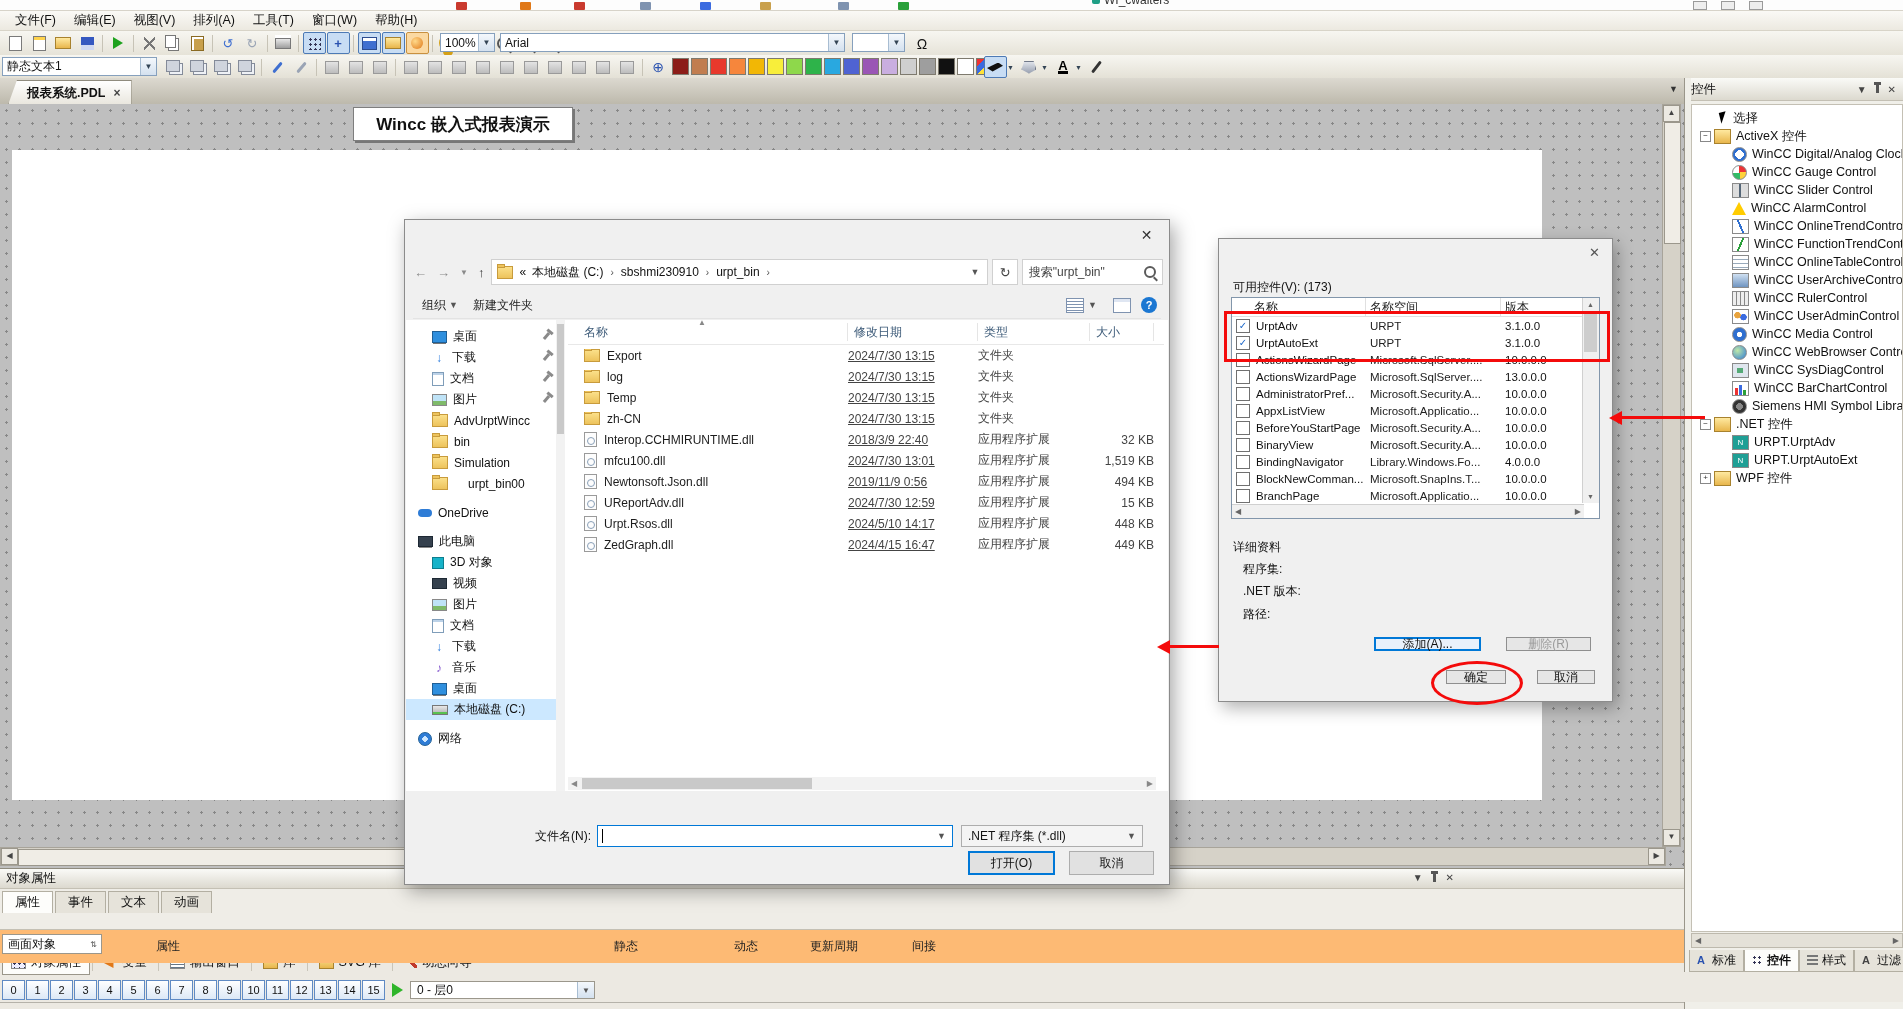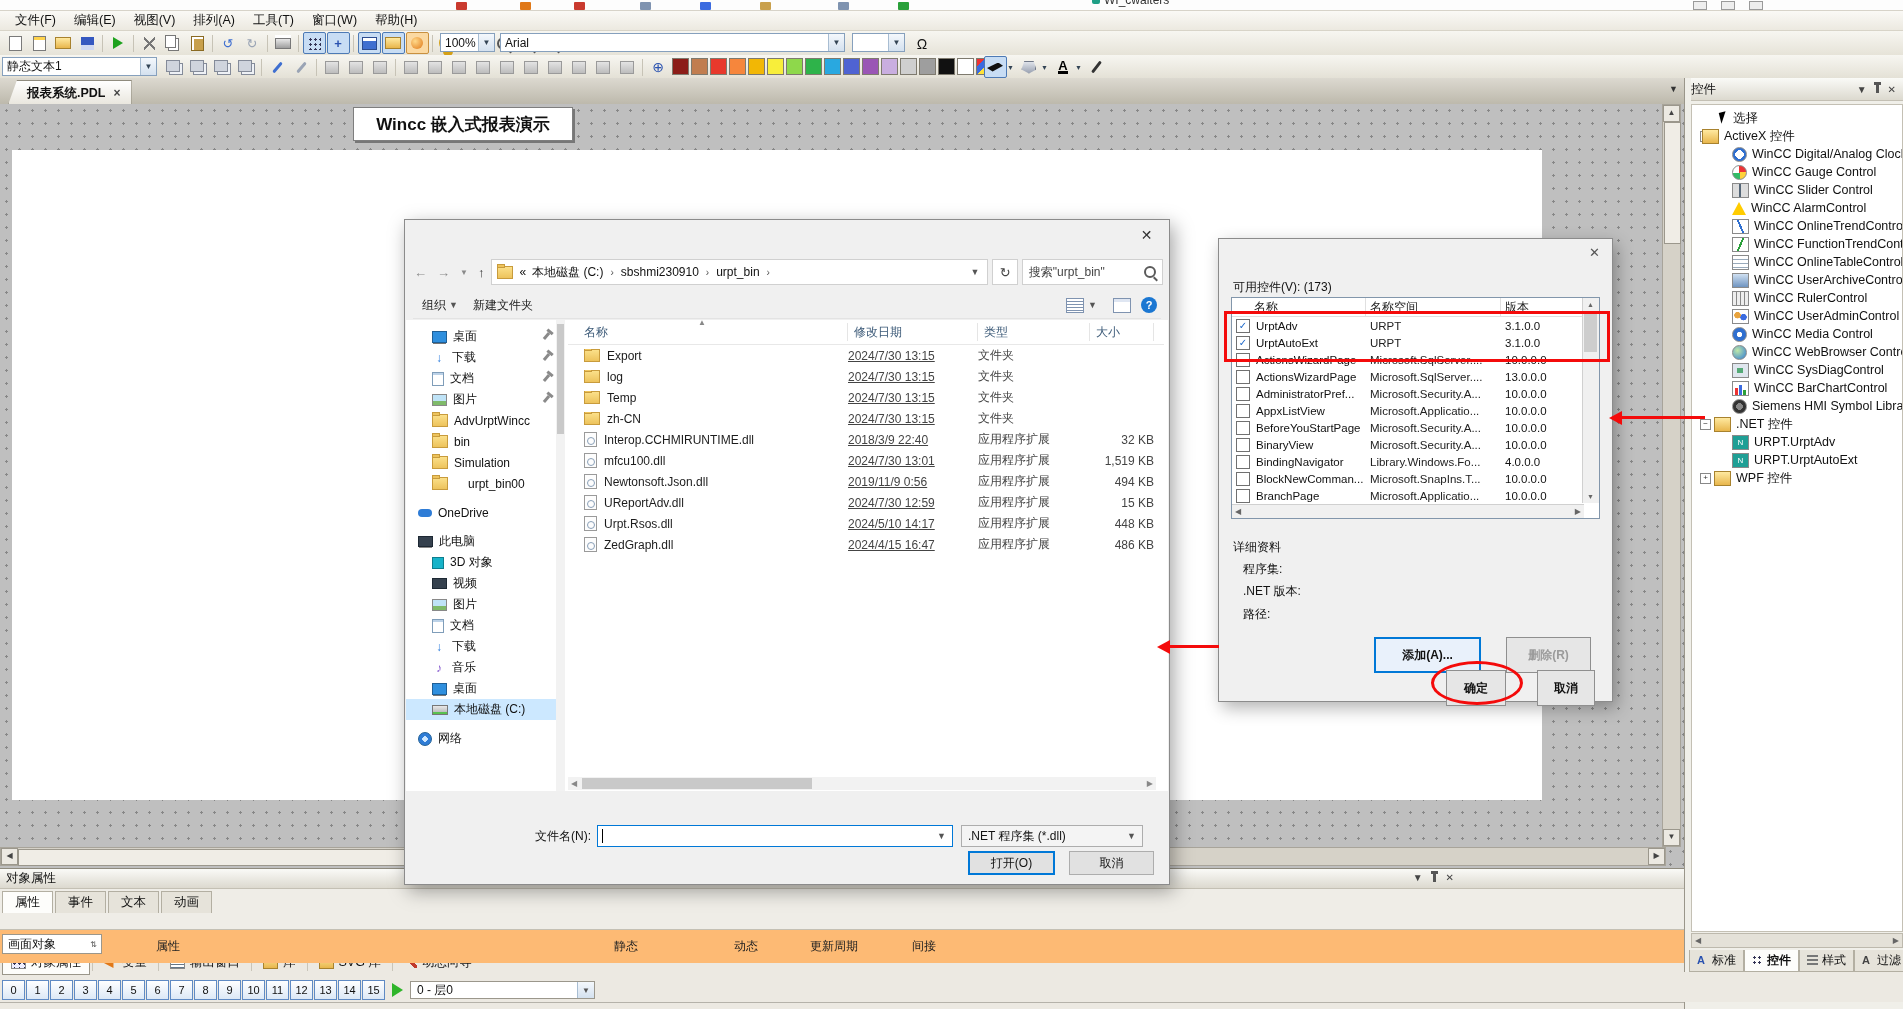--- a/index.html
+++ b/index.html
@@ -166,21 +166,21 @@
   .nd-name{width:114px;white-space:nowrap;overflow:hidden;}
   .nd-ns{width:135px;white-space:nowrap;overflow:hidden;color:#222;}
   .nd-ver{width:64px;white-space:nowrap;}
   #nd-vscroll{position:absolute;right:0;top:0;width:16px;height:205px;background:#f0f0f0;border-left:1px solid #d0d0d0;}
   #nd-vscroll .a{position:absolute;left:4px;color:#666;font-size:7px;}
   #nd-vscroll .th{position:absolute;left:1px;top:14px;width:13px;height:40px;background:#cdcdcd;}
   #nd-hscroll{position:absolute;left:0;bottom:0;width:352px;height:13px;background:#f0f0f0;border-top:1px solid #d0d0d0;}
   #nd-hscroll .a{position:absolute;top:2px;color:#666;font-size:8px;}
   #nd-details-label{position:absolute;left:14px;top:300px;}
   .nd-field{position:absolute;left:24px;color:#111;}
-  .ndbtn{position:absolute;height:36px;background:#e6e6e6;border:1px solid #8f8f8f;display:flex;align-items:center;justify-content:center;font-size:12px;box-sizing:border-box;font-weight:bold;}
+  .ndbtn{position:absolute;height:14px;background:#e6e6e6;border:1px solid #8f8f8f;display:flex;align-items:center;justify-content:center;font-size:12px;box-sizing:border-box;}
   #nd-add{left:155px;top:398px;width:107px;border:2px solid #0078d7;background:#e9f1fb;}
   #nd-del{left:287px;top:398px;width:85px;color:#9b9b9b;}
   #nd-ok{left:227px;top:431px;width:60px;}
   #nd-cancel{left:318px;top:431px;width:58px;}
   #redrect{left:1224px;top:311px;width:380px;height:45px;border:3px solid #f40b0b;z-index:40;}
   #redellipse{left:1431px;top:661px;width:86px;height:38px;border:3px solid #f40b0b;border-radius:50%;z-index:40;}
   
   #sidebar{left:1684px;top:78px;width:219px;height:931px;background:#f0efe9;border-left:1px solid #9a968a;z-index:20;}
   #sb-title{position:absolute;left:6px;top:0;right:0;height:22px;display:flex;align-items:center;background:linear-gradient(#fafaf7,#dcd9cf);border-bottom:1px solid #c4c0b4;font-size:12.5px;}
   #sb-title .btns{margin-left:auto;display:flex;gap:9px;padding-right:8px;color:#444;font-size:10px;align-items:center;}
@@ -729,21 +729,21 @@
               <span class="fc-type">应用程序扩展</span>
               <span class="fc-size">448 KB</span>
             </div>
             <div class="frow">
               <span class="fc-name">
                 <span class="dllico"></span>
                 <span>ZedGraph.dll</span>
               </span>
               <span class="fc-date">2024/4/15 16:47</span>
               <span class="fc-type">应用程序扩展</span>
-              <span class="fc-size">486 KB</span>
+              <span class="fc-size">449 KB</span>
             </div>
           </div>
       </div>
       <div id="od-hscroll">
         <span class="a" style="left:3px">◀</span>
         <span class="th"></span>
         <span class="a" style="right:3px">▶</span>
       </div>
     </div>
     <div id="od-filename">
@@ -870,21 +870,21 @@
         <span class="pinico"></span>
         <span>✕</span>
       </span>
     </div>
     <div id="sb-tree">
         <div class="titem" style="left: 26px; top: 4px; right: 0px;">
           <span class="tico cursor"></span>
           <span>选择</span>
         </div>
         <span class="texp" style="left: 8px; top: 26px;">−</span>
-        <div class="titem" style="left: 10px; top: 22px; right: 0px;">
+        <div class="titem" style="left: 22px; top: 22px; right: 0px;">
           <span class="tico ocx-folder"></span>
           <span>ActiveX 控件</span>
         </div>
         <div class="titem" style="left: 40px; top: 40px; right: 0px;">
           <span class="tico clock"></span>
           <span>WinCC Digital/Analog Clock</span>
         </div>
         <div class="titem" style="left: 40px; top: 58px; right: 0px;">
           <span class="tico gauge"></span>
           <span>WinCC Gauge Control</span>

